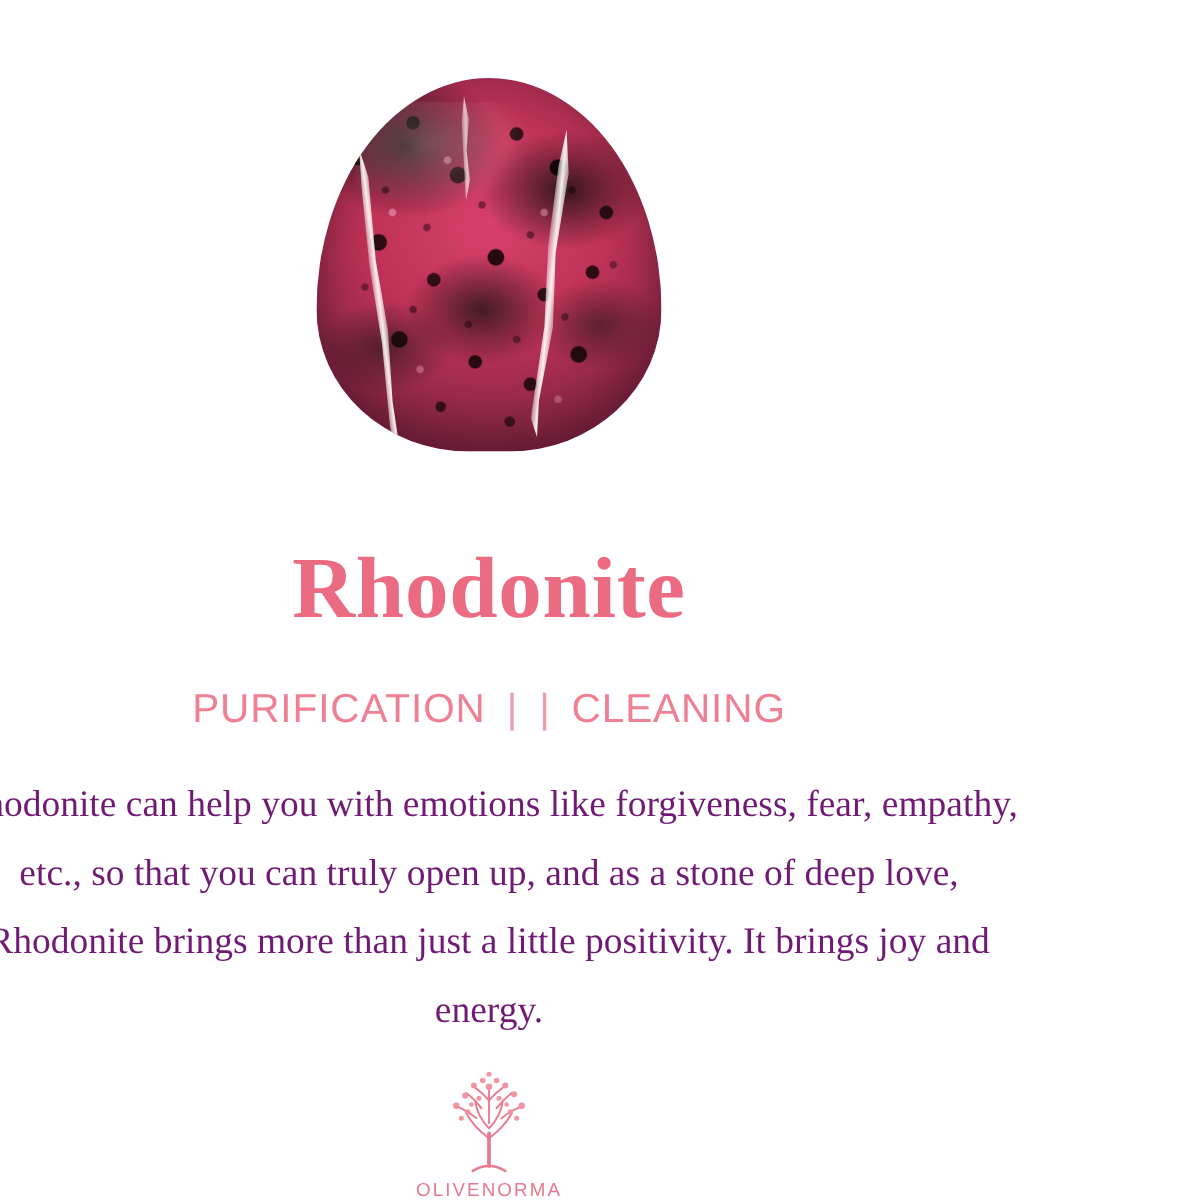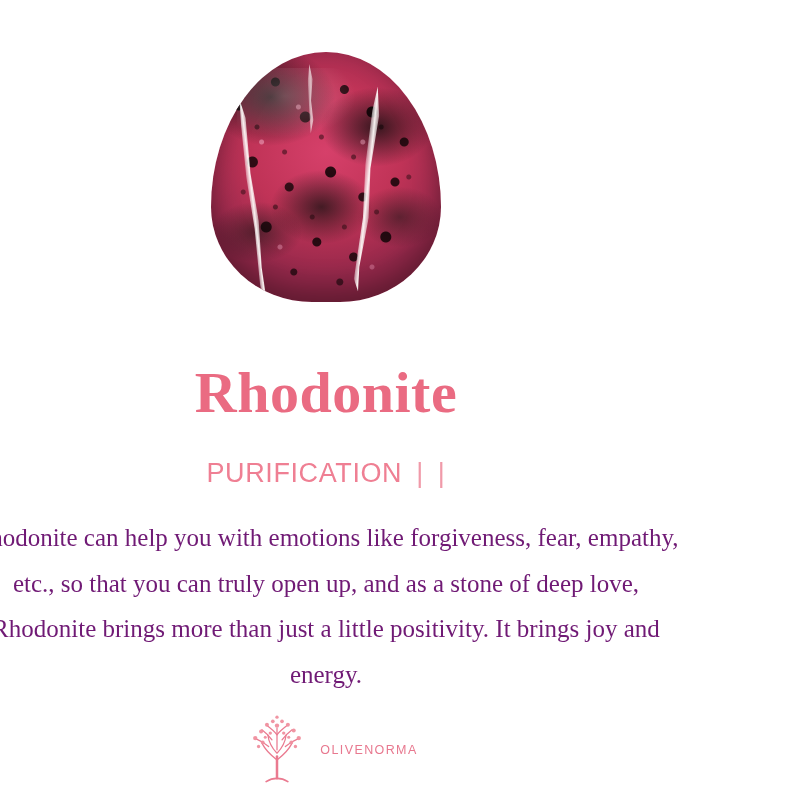--- a/index.html
+++ b/index.html
@@ -161,21 +161,21 @@
     font-family: "Liberation Serif", serif;
     font-size: 25px;
     line-height: 1.82;
     color: #701a75;
   }
 
   
   .logo {
     margin-top: 16px;
     display: flex;
-    flex-direction: row;
+    flex-direction: column;
     align-items: center;
   }
   .logo-mark {
     width: 86px;
     height: 72px;
   }
   .logo-text {
     margin-top: 2px;
     font-family: "Liberation Sans", sans-serif;
     font-size: 12.5px;
@@ -199,20 +199,21 @@
       <div class="stone-shine"></div>
     </div>
   </div>
 
   <div class="title">Rhodonite</div>
 
   <div class="keywords">
     <span>PURIFICATION</span>
     <span class="sep">|</span>
     <span class="sep">|</span>
+    <span>CLEANING</span>
   </div>
 
   <div class="desc">Rhodonite can help you with emotions like forgiveness, fear, empathy, etc., so that you can truly open up, and as a stone of deep love, Rhodonite brings more than just a little positivity. It brings joy and energy.</div>
 
   <div class="logo">
     <div class="logo-mark">
       <svg viewBox="0 0 100 86" width="86" height="72" aria-hidden="true">
         <g stroke="#ea7a90" fill="none" stroke-width="1.5" stroke-linecap="round">
 
           <path d="M50 78 L50 52" stroke-width="3"></path>

